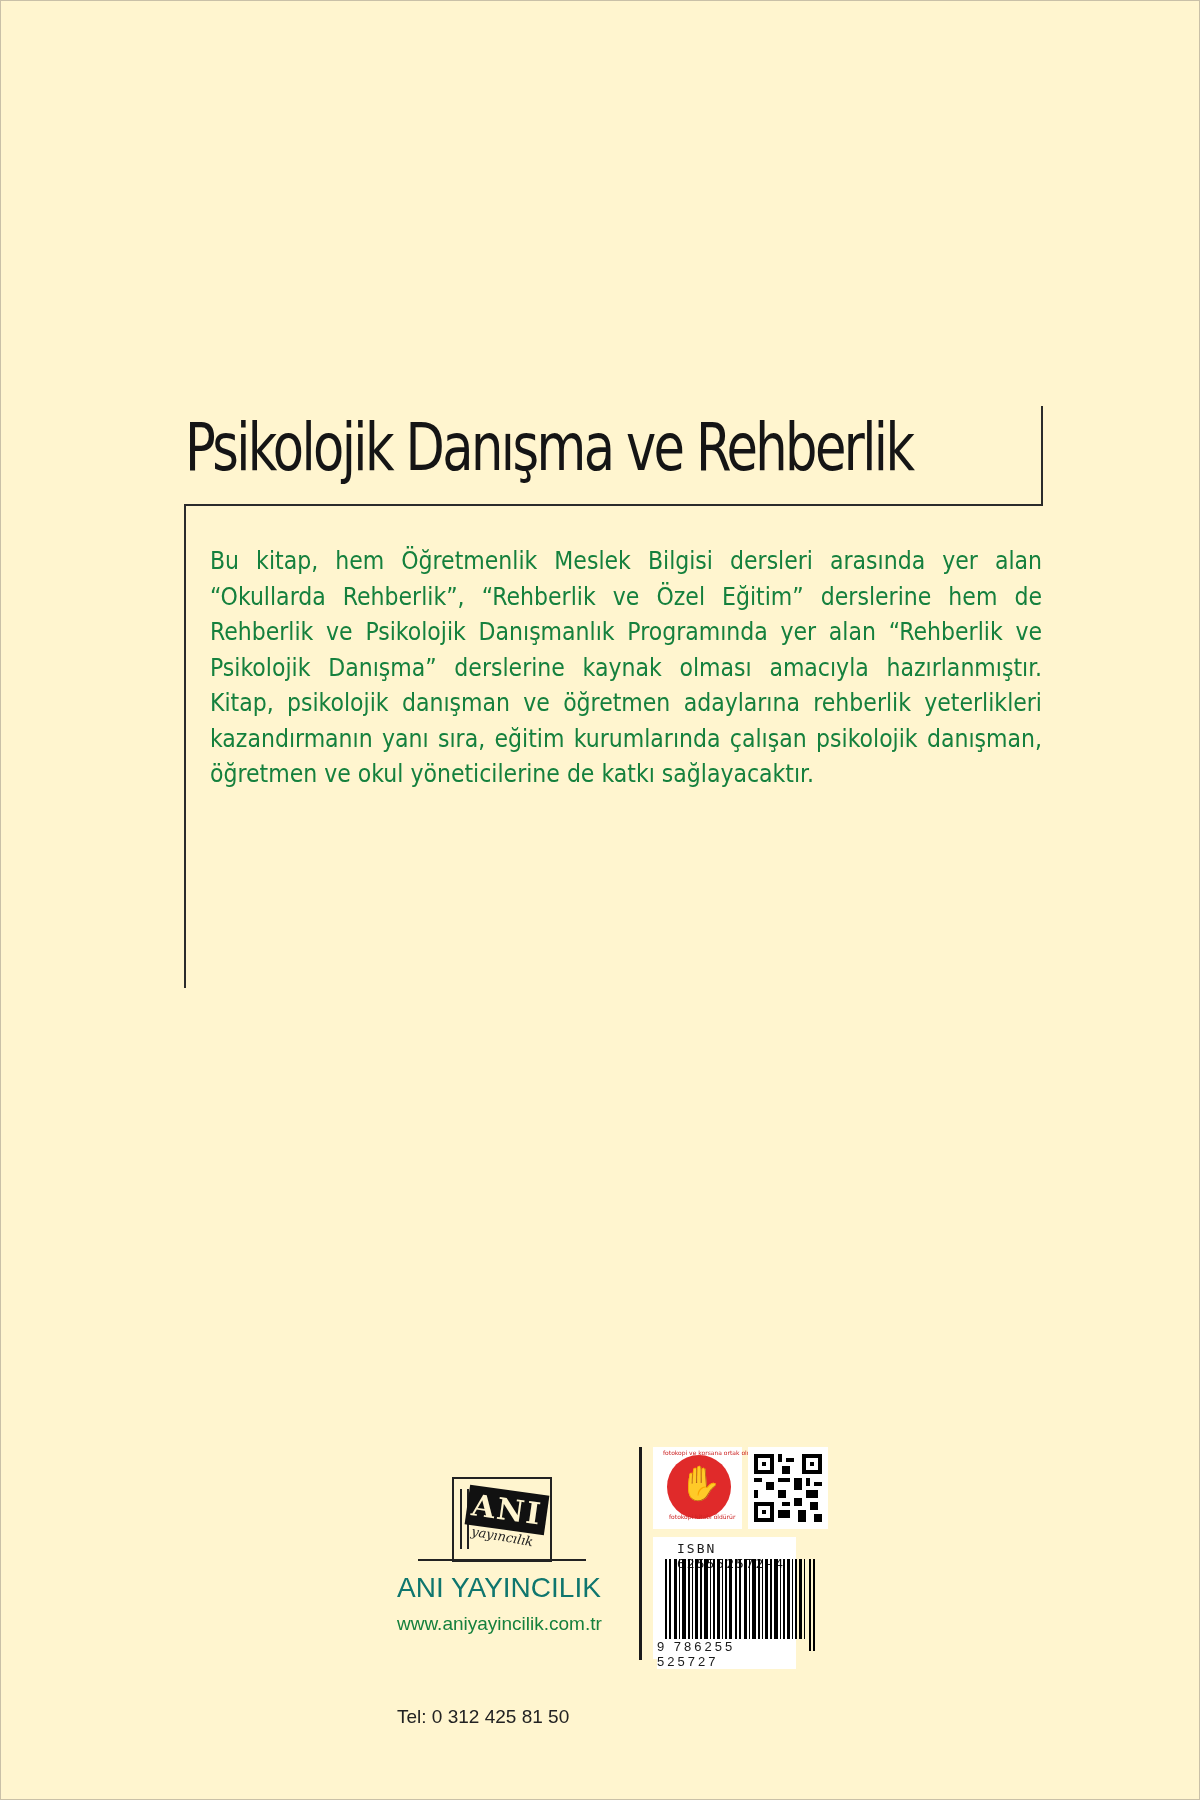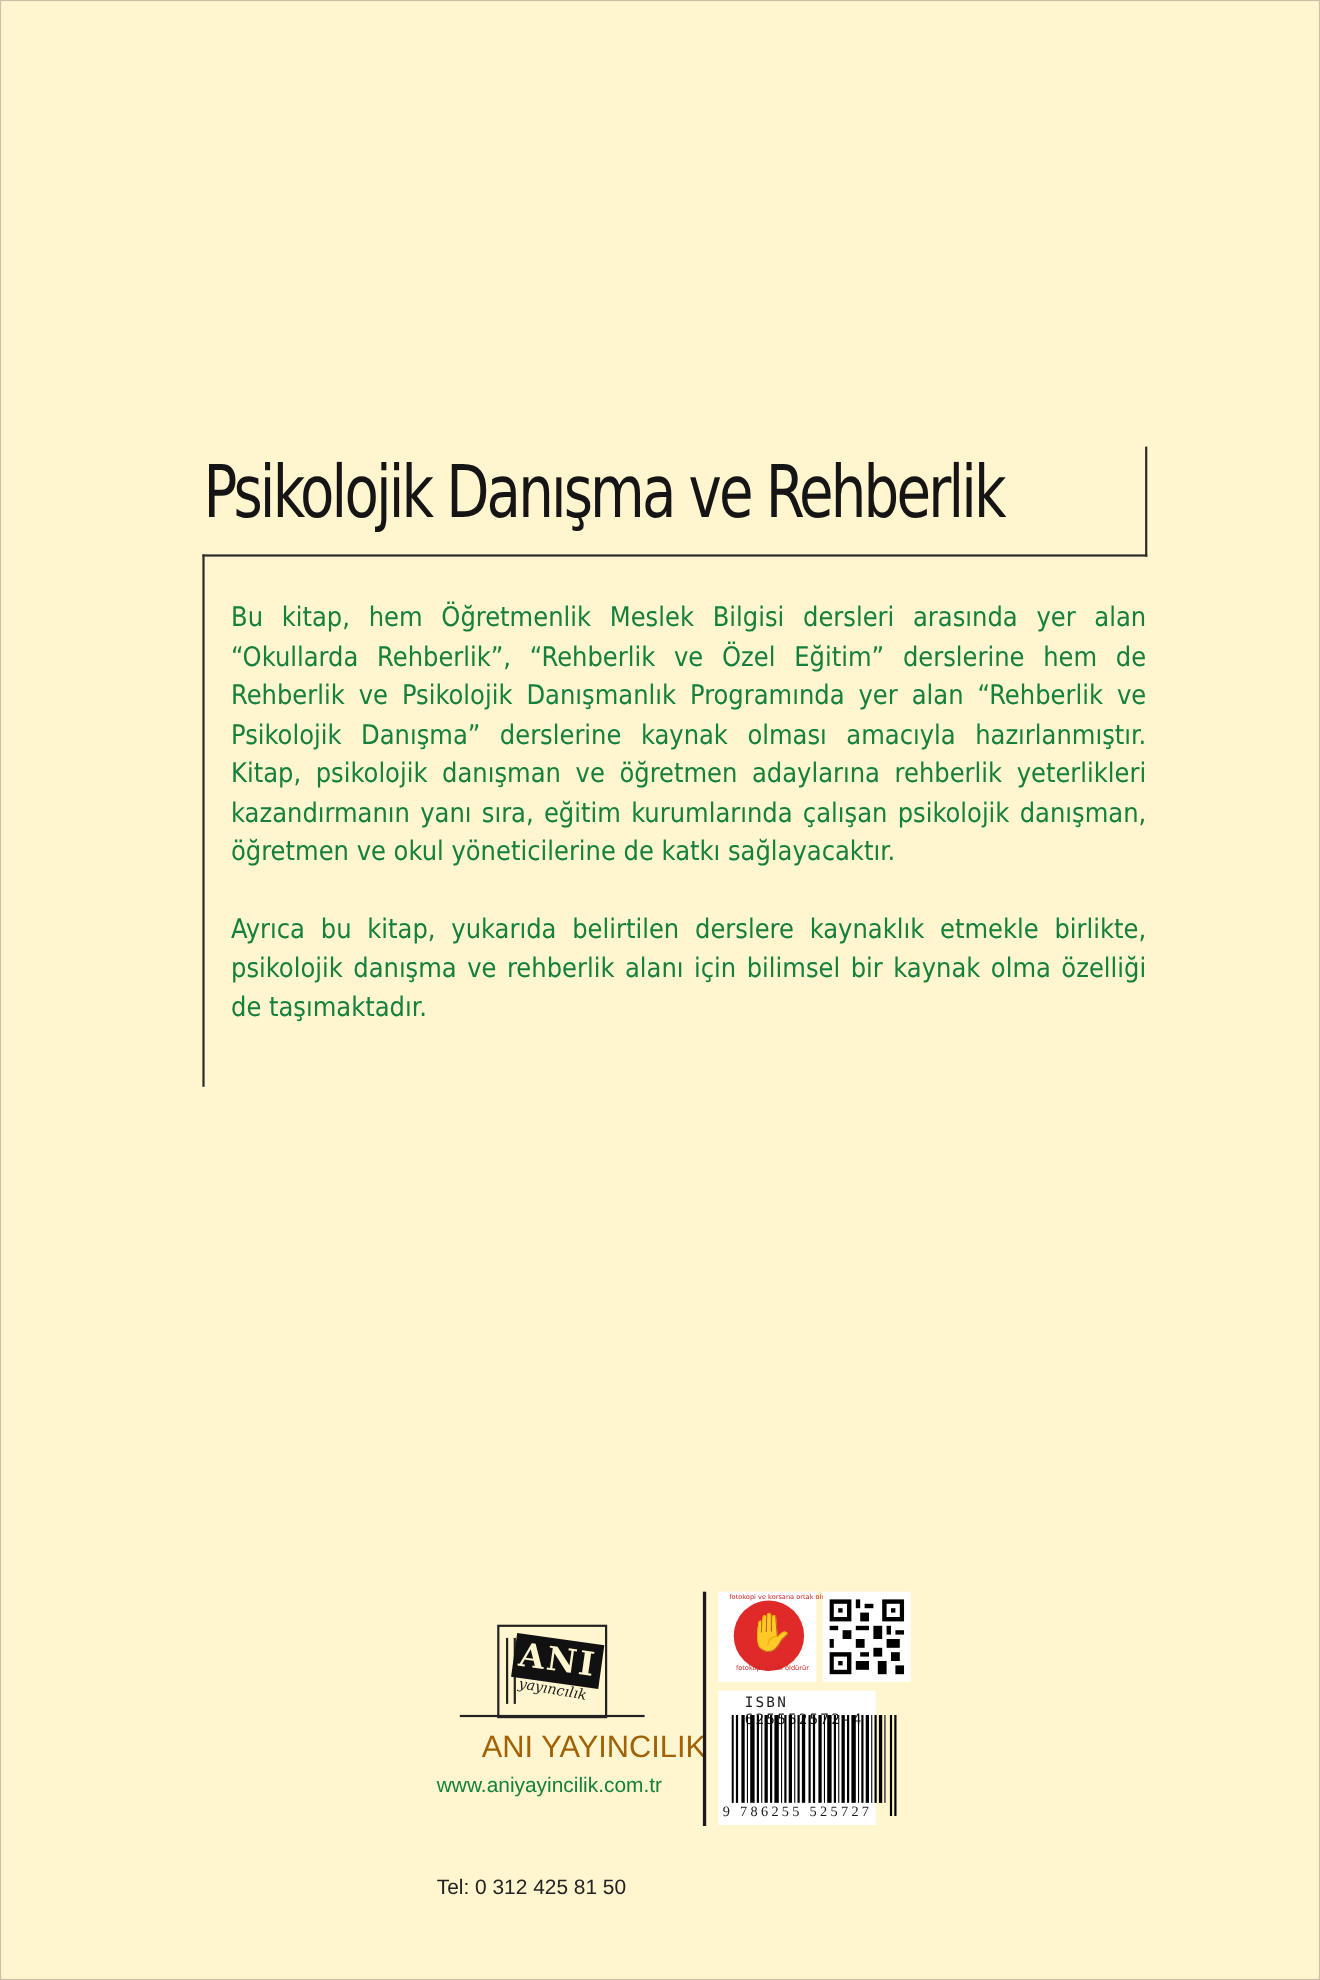--- a/index.html
+++ b/index.html
@@ -49,48 +49,47 @@
   .logo-underline { position: absolute; left: 417px; top: 1558px; width: 168px; height: 2px; background: #222; }
   .logo-bars { position: absolute; left: 459px; top: 1488px; width: 9px; height: 60px;
     border-left: 2px solid #222; border-right: 2px solid #222; box-sizing: border-box; }
   .logo-black {
     position: absolute; left: 466px; top: 1489px; width: 80px; height: 40px; background: #111;
     transform: rotate(8deg); color: #fff5cf; font-family: "DejaVu Serif", serif; font-weight: bold;
     font-size: 30px; text-align: center; line-height: 40px; letter-spacing: 2px;
   }
   .logo-script { position: absolute; left: 470px; top: 1528px; font-family: "DejaVu Serif", serif;
     font-style: italic; font-size: 13px; transform: rotate(10deg); color: #222; }
-  .pub-name { position: absolute; left: 396px; top: 1571px; font-family: "Liberation Sans", sans-serif; font-size: 28px; color: #a16207; margin-left: 41px; }
+  .pub-name { position: absolute; left: 396px; top: 1571px; font-family: "Liberation Sans", sans-serif; font-size: 28px; color: #0f766e; }
   .pub-web { position: absolute; left: 396px; top: 1612px; font-family: "Liberation Sans", sans-serif; font-size: 19px; color: #15803d; }
   .pub-tel { position: absolute; left: 396px; top: 1705px; font-family: "Liberation Sans", sans-serif; font-size: 19px; color: #222; }
   .divider { position: absolute; left: 638px; top: 1446px; width: 3px; height: 213px; background: #1a1a1a; }
 
   .stamp-box { position: absolute; left: 652px; top: 1446px; width: 89px; height: 82px; background: #fff; }
   .stamp-circle { position: absolute; left: 14px; top: 8px; width: 64px; height: 64px; border-radius: 50%; background: #e02a2a; }
   .stamp-hand { position: absolute; left: 26px; top: 16px; font-size: 34px; color: #fff; }
   .stamp-text { position: absolute; font-size: 6px; color: #c22; white-space: nowrap; }
   .qr-box { position: absolute; left: 747px; top: 1446px; width: 80px; height: 82px; background: #fff; }
   .qr { position: absolute; left: 6px; top: 6px; }
   .barcode-box { position: absolute; left: 652px; top: 1536px; width: 143px; height: 122px; background: #fff; }
   .isbn-top { position: absolute; left: 24px; top: 4px; font-family: "DejaVu Sans Mono", monospace; font-size: 13px; letter-spacing: 2px; }
   .bars { position: absolute; left: 12px; top: 22px; }
-  .isbn-bottom { position: absolute; left: 4px; top: 102px; font-family: Liberation Serif, serif; font-size: 13px; letter-spacing: 3px; background: #fff; }
+  .isbn-bottom { position: absolute; left: 4px; top: 102px; font-family: Liberation Sans, sans-serif; font-size: 13px; letter-spacing: 3px; background: #fff; }
 </style>
 </head>
 <body>
 
 <div>
   <div class="title">Psikolojik Danışma ve Rehberlik</div>
   <div class="title-vline"></div>
   <div class="frame-top"></div>
   <div class="frame-left"></div>
 
   <div class="body-text">
     <p>Bu kitap, hem Öğretmenlik Meslek Bilgisi dersleri arasında yer alan “Okullarda Rehberlik”, “Rehberlik ve Özel Eğitim” derslerine hem de Rehberlik ve Psikolojik Danışmanlık Programında yer alan “Rehberlik ve Psikolojik Danışma” derslerine kaynak olması amacıyla hazırlanmıştır. Kitap, psikolojik danışman ve öğretmen adaylarına rehberlik yeterlikleri kazandırmanın yanı sıra, eğitim kurumlarında çalışan psikolojik danışman, öğretmen ve okul yöneticilerine de katkı sağlayacaktır.</p>
-    <p>Ayrıca bu kitap, yukarıda belirtilen derslere kaynaklık etmekle birlikte, psikolojik danışma ve rehberlik alanı için bilimsel bir kaynak olma özelliği de taşımaktadır.</p>
   </div>
 
   <div>
     <div class="logo-box"></div>
     <div class="logo-bars"></div>
     <div class="logo-black">ANI</div>
     <div class="logo-script">yayıncılık</div>
     <div class="logo-underline"></div>
   </div>
   <div class="pub-name">ANI YAYINCILIK</div>

